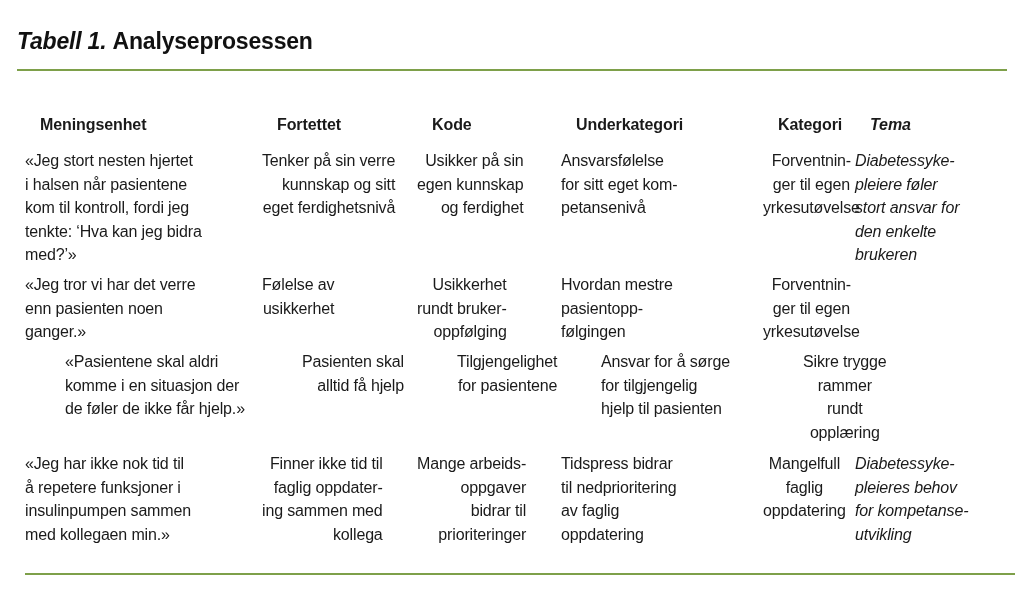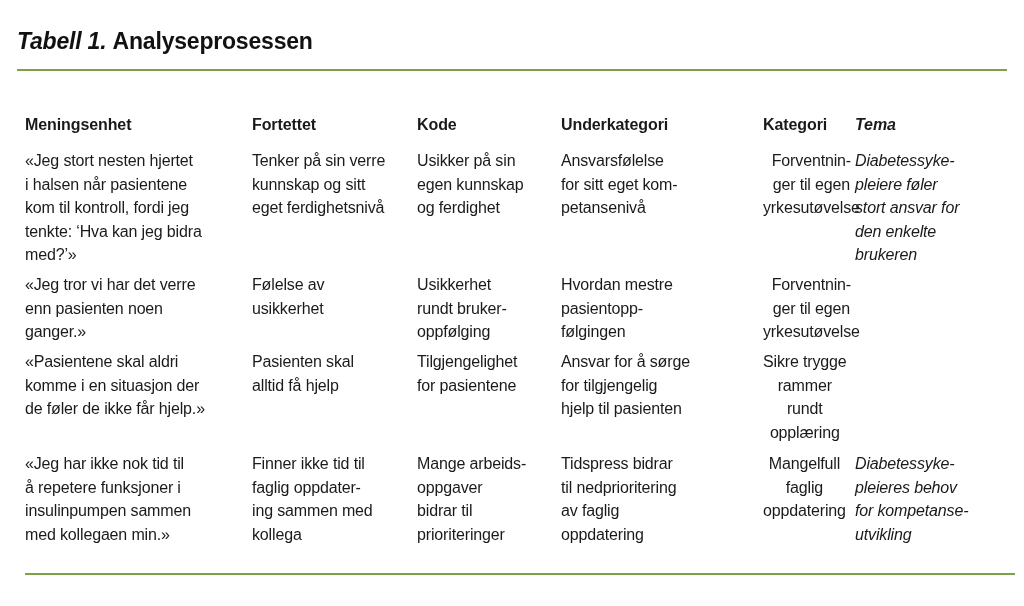--- a/index.html
+++ b/index.html
@@ -35,38 +35,39 @@
     .rule-top { left: 17px; top: 69px; width: 990px; }
     .rule-bottom { left: 25px; top: 573px; width: 990px; }
     .hdr {
       position: absolute;
       top: 113px;
       font-size: 16px;
       font-weight: bold;
       line-height: 23px;
       white-space: nowrap;
       letter-spacing: -0.1px;
+      margin-left: 15px;
     }
     .cell {
       position: absolute;
       font-size: 16px;
       line-height: 23.5px;
       white-space: pre-line;
       letter-spacing: -0.15px;
     }
     .c0 { left: 25px; }
-    .c1 { left: 252px; }
-    .c2 { left: 417px; }
+    .c1 { left: 262px; text-align: right; }
+    .c2 { left: 417px; text-align: right; }
     .c3 { left: 561px; }
     .c4 { left: 763px; text-align: center; }
     .c5 { left: 855px; font-style: italic; }
 
     .r0 { top: 149px; }
     .r1 { top: 273px; }
-    .r2 { top: 350px; }
+    .r2 { top: 350px; margin-left: 40px; }
     .r3 { top: 452px; }
   </style>
 </head>
 <body>
 
 <div class="title">
   <span class="t-bold">Tabell 1.</span>
   <span class="t-reg">Analyseprosessen</span>
 </div>
 

